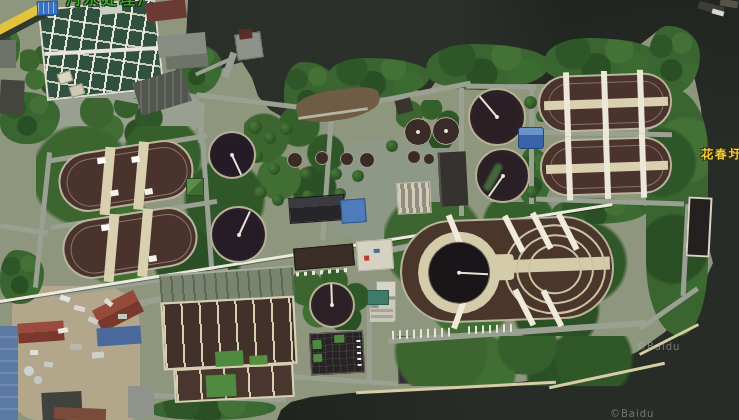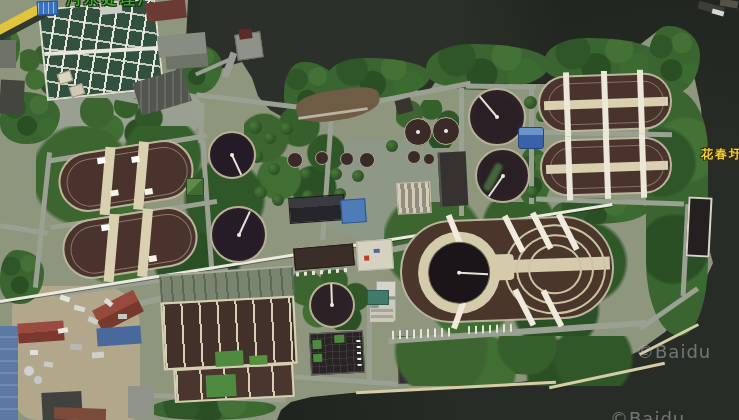--- a/index.html
+++ b/index.html
@@ -23,21 +23,21 @@
   radial-gradient(circle at 55% 18%,#35602c 0 20%,transparent 22%),
   radial-gradient(circle at 82% 45%,#2f5728 0 18%,transparent 20%),
   radial-gradient(circle at 35% 70%,#416f33 0 22%,transparent 24%),
   radial-gradient(circle at 70% 80%,#2c5026 0 20%,transparent 22%)}
 .bush{position:absolute;border-radius:50%;background:radial-gradient(circle at 35% 35%,#4a7a38,#2c5026 70%)}
 .lbl{position:absolute;font-weight:bold;white-space:nowrap}
 .lbl-green{color:#3fae2a;font-size:15px;letter-spacing:3px;
   text-shadow:-1px -1px 0 #14250e,1px -1px 0 #14250e,-1px 1px 0 #14250e,1px 1px 0 #14250e}
 .lbl-yellow{color:#f2d23c;font-size:12px;letter-spacing:2px;
   text-shadow:-1px -1px 0 #3a2c0c,1px -1px 0 #3a2c0c,-1px 1px 0 #3a2c0c,1px 1px 0 #3a2c0c}
-.wm{position:absolute;font-size:18px;color:rgba(178,178,178,.55);letter-spacing:1px}
+.wm{position:absolute;font-size:10px;color:rgba(178,178,178,.55);letter-spacing:1px}
 </style>
 </head>
 <body>
 
 <div id="map">
 
   <div class="s" style="left:0;top:0;width:739px;height:420px;background:#8e977e;
     clip-path:polygon(0 0,188px 0,186px 40px,193px 62px,210px 74px,228px 66px,242px 62px,252px 78px,258px 96px,270px 110px,284px 118px,298px 106px,310px 85px,330px 73px,356px 68px,378px 66px,396px 60px,406px 72px,416px 90px,428px 93px,440px 75px,456px 66px,472px 64px,496px 76px,520px 84px,548px 84px,576px 76px,602px 66px,624px 55px,642px 43px,660px 29px,672px 38px,686px 56px,695px 80px,701px 108px,703px 140px,697px 172px,693px 205px,699px 228px,709px 248px,713px 263px,701px 289px,687px 309px,665px 332px,637px 352px,601px 368px,561px 377px,511px 383px,451px 387px,396px 390px,351px 393px,311px 397px,291px 402px,281px 410px,277px 420px,0 420px)"></div>
 
   <div class="s" style="left:52px;top:84px;width:150px;height:58px;background:#9aa091;border-radius:40%"></div>

